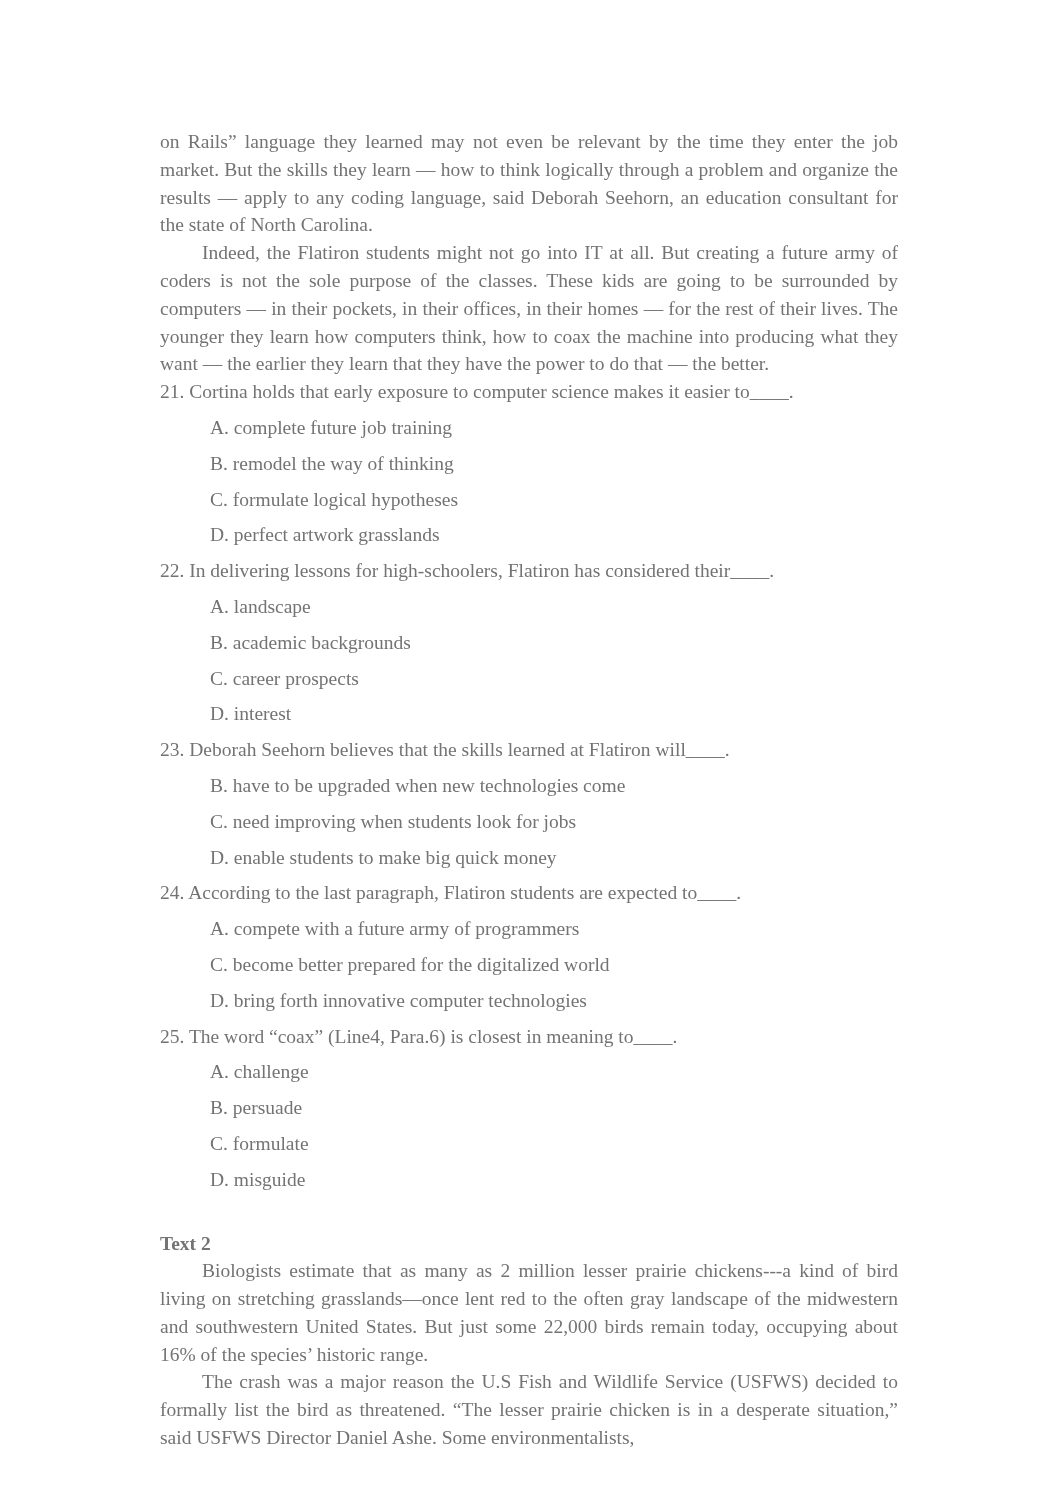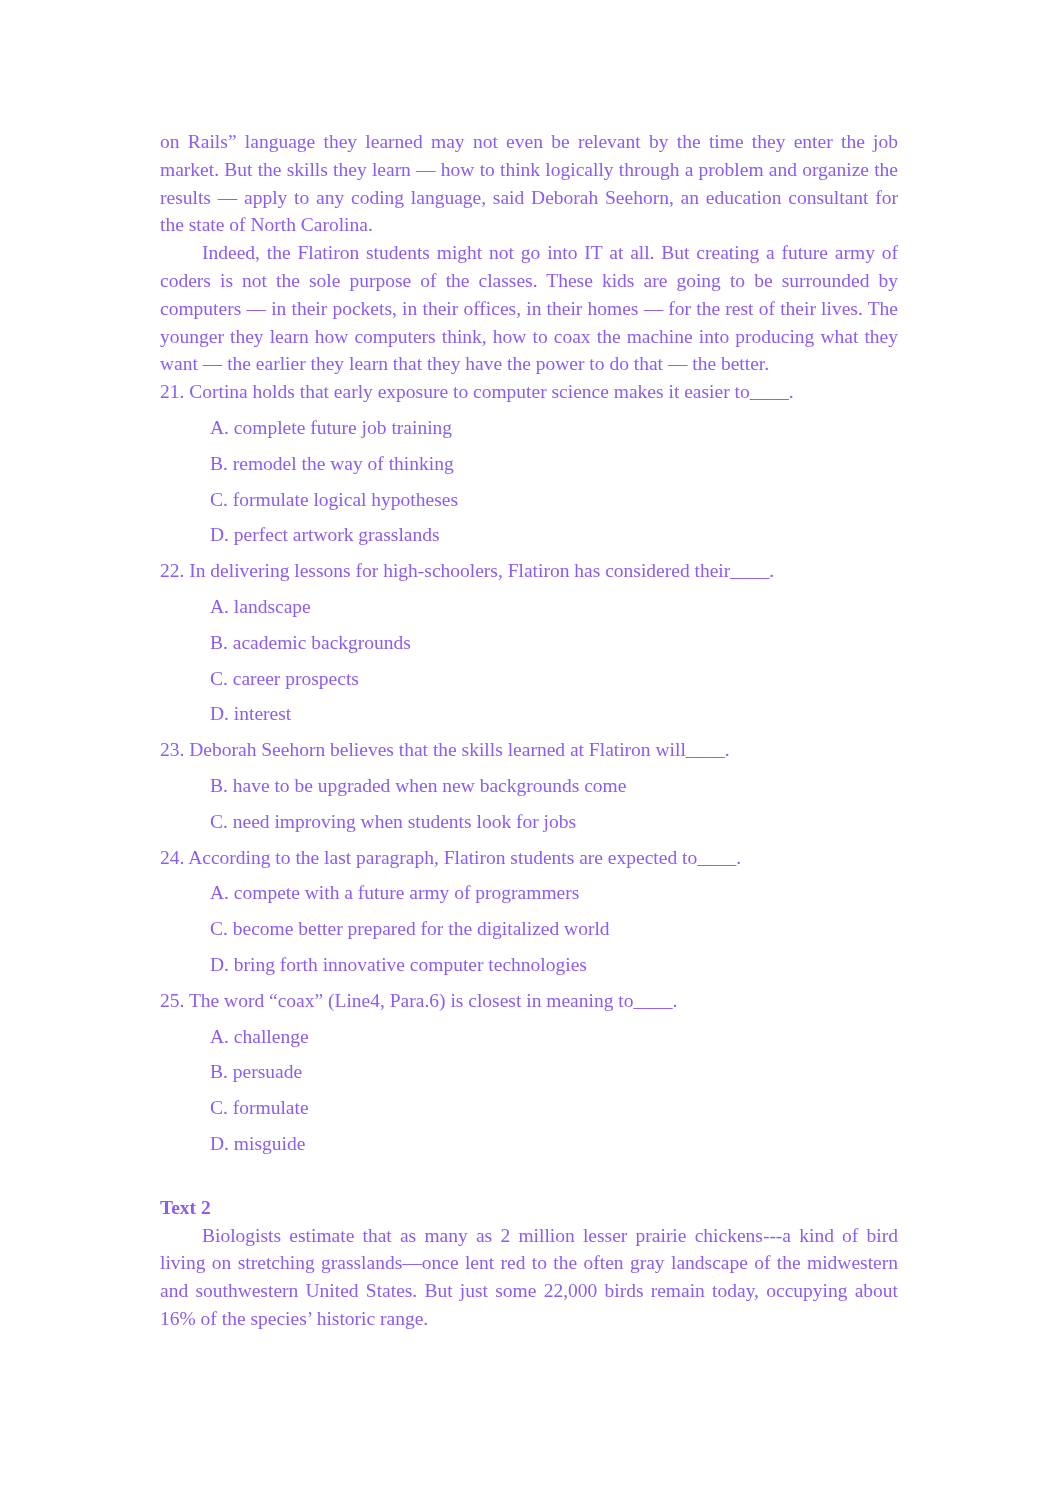--- a/index.html
+++ b/index.html
@@ -1,19 +1,19 @@
 <!DOCTYPE html>
 <html><head>
 <meta charset="utf-8">
 <style>
   html, body { margin: 0; padding: 0; background: #ffffff; }
   body { width: 1058px; height: 1497px; position: relative; overflow: hidden; }
   .page {
     position: absolute; left: 160px; top: 128px; width: 738px;
-    font-family: "Liberation Serif", serif; font-size: 19.5px; color: #8b5cf6;
+    font-family: "Liberation Serif", serif; font-size: 19.5px; color: #737373;
     line-height: 27.8px;
   }
   .para { text-align: justify; text-align-last: left; margin: 0; }
   .indent { text-indent: 42px; }
   .q { font-weight: normal; margin: 0; white-space: nowrap; }
   .opt { margin: 8px; padding-left: 42px; white-space: nowrap; }
   .section-title { font-weight: bold; text-align: left; margin: 36px 0 0 0; }
 </style>
 </head>
 <body>
@@ -31,32 +31,34 @@
   </div>
   <div>
     <p class="q">22. In delivering lessons for high-schoolers, Flatiron has considered their____.</p>
     <p class="opt">A. landscape</p>
     <p class="opt">B. academic backgrounds</p>
     <p class="opt">C. career prospects</p>
     <p class="opt">D. interest</p>
   </div>
   <div>
     <p class="q">23. Deborah Seehorn believes that the skills learned at Flatiron will____.</p>
-    <p class="opt">B. have to be upgraded when new backgrounds come</p>
+    <p class="opt">B. have to be upgraded when new technologies come</p>
     <p class="opt">C. need improving when students look for jobs</p>
+    <p class="opt">D. enable students to make big quick money</p>
   </div>
   <div>
     <p class="q">24. According to the last paragraph, Flatiron students are expected to____.</p>
     <p class="opt">A. compete with a future army of programmers</p>
     <p class="opt">C. become better prepared for the digitalized world</p>
     <p class="opt">D. bring forth innovative computer technologies</p>
   </div>
   <div>
     <p class="q">25. The word “coax” (Line4, Para.6) is closest in meaning to____.</p>
     <p class="opt">A. challenge</p>
     <p class="opt">B. persuade</p>
     <p class="opt">C. formulate</p>
     <p class="opt">D. misguide</p>
   </div>
 
   <p class="section-title">Text 2</p>
   <p class="para indent">Biologists estimate that as many as 2 million lesser prairie chickens---a kind of bird living on stretching grasslands—once lent red to the often gray landscape of the midwestern and southwestern United States. But just some 22,000 birds remain today, occupying about 16% of the species’ historic range.</p>
+  <p class="para indent">The crash was a major reason the U.S Fish and Wildlife Service (USFWS) decided to formally list the bird as threatened. “The lesser prairie chicken is in a desperate situation,” said USFWS Director Daniel Ashe. Some environmentalists,</p>
 </div>
 
 </body></html>

